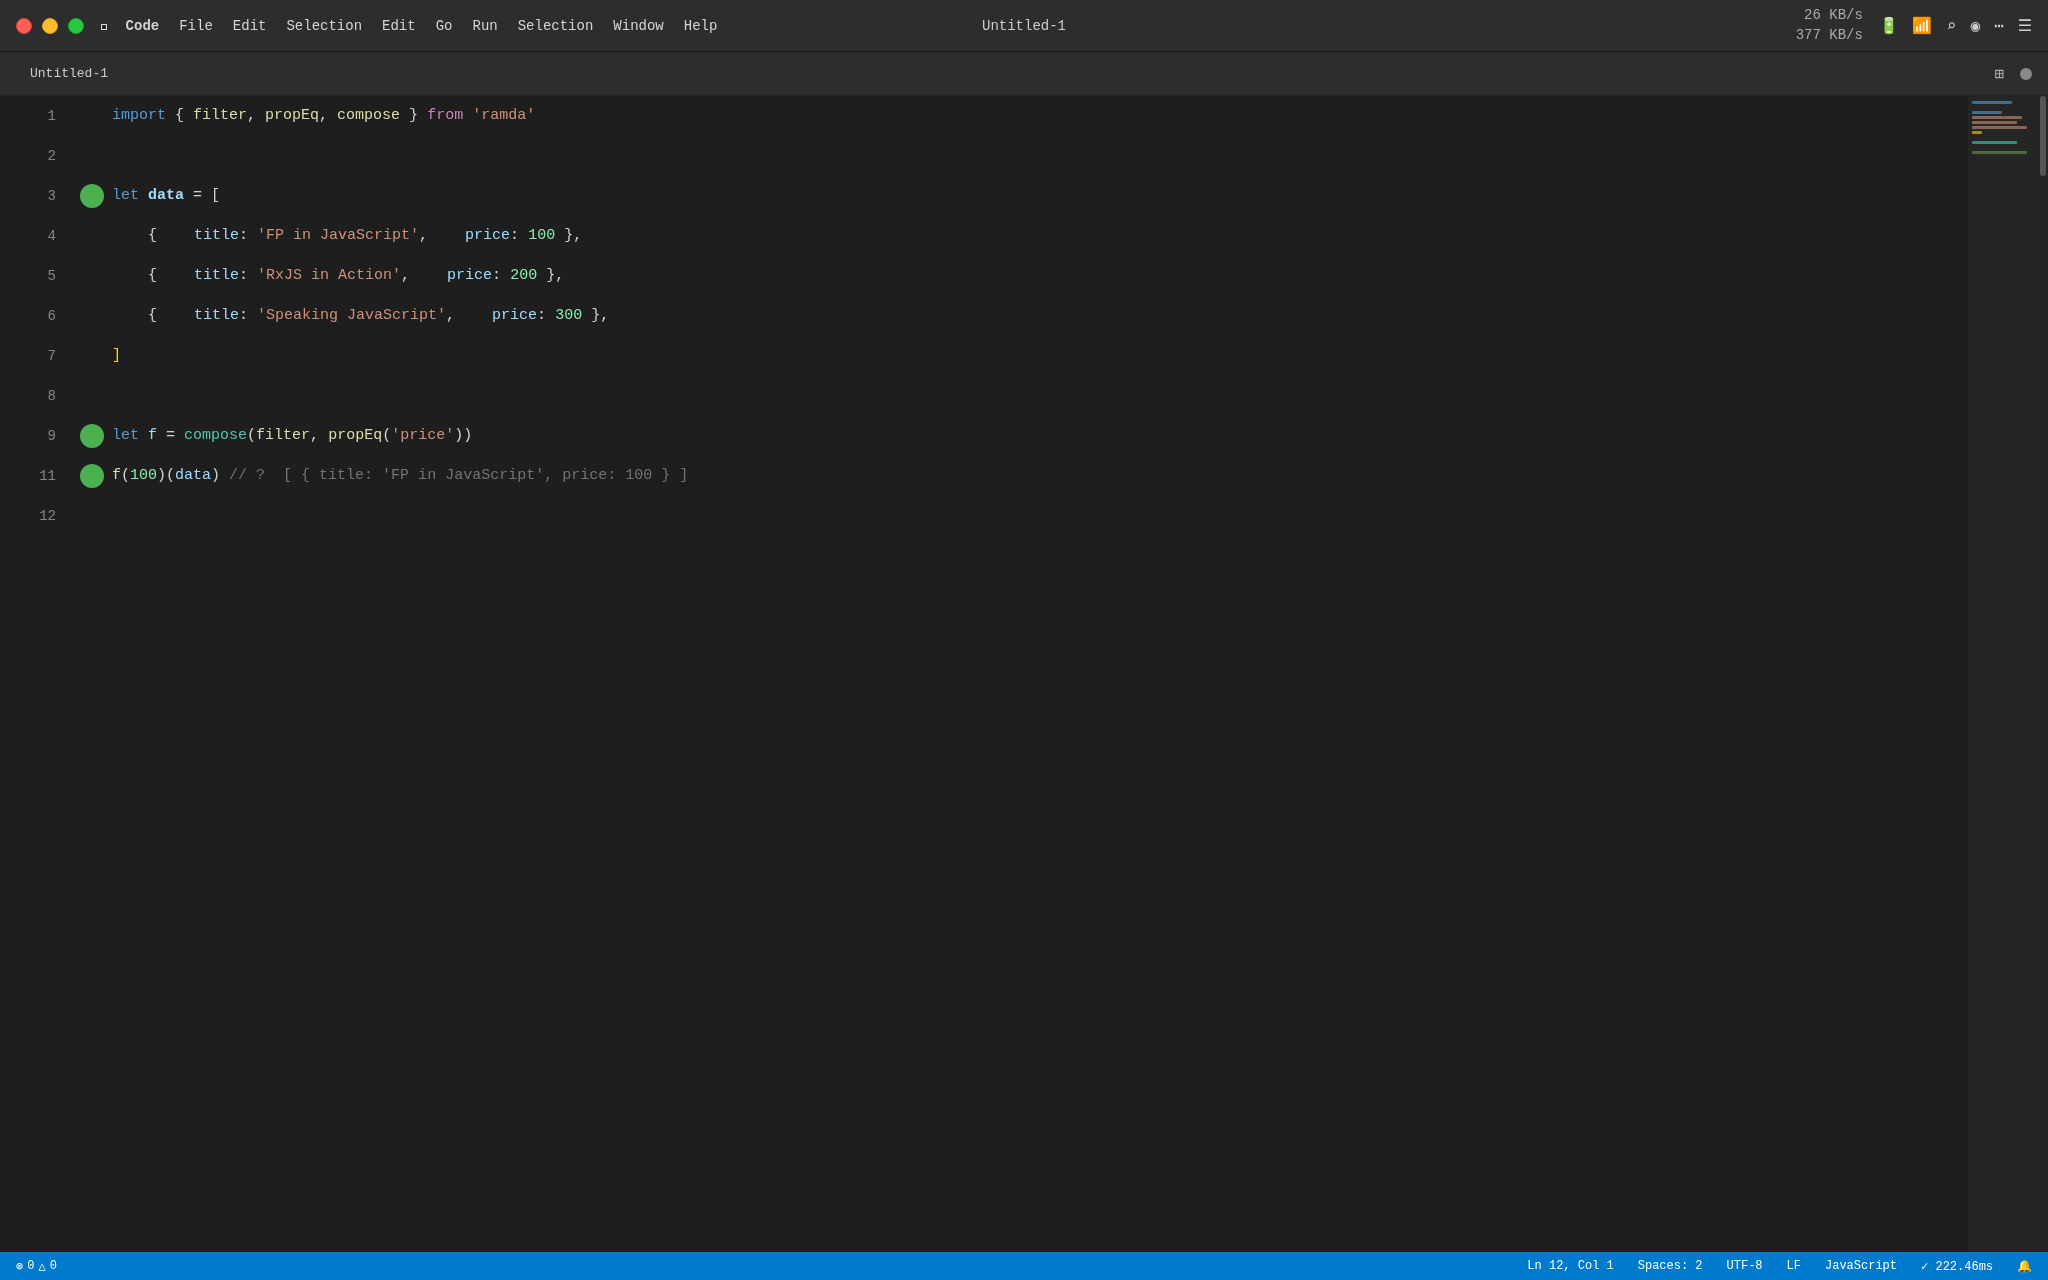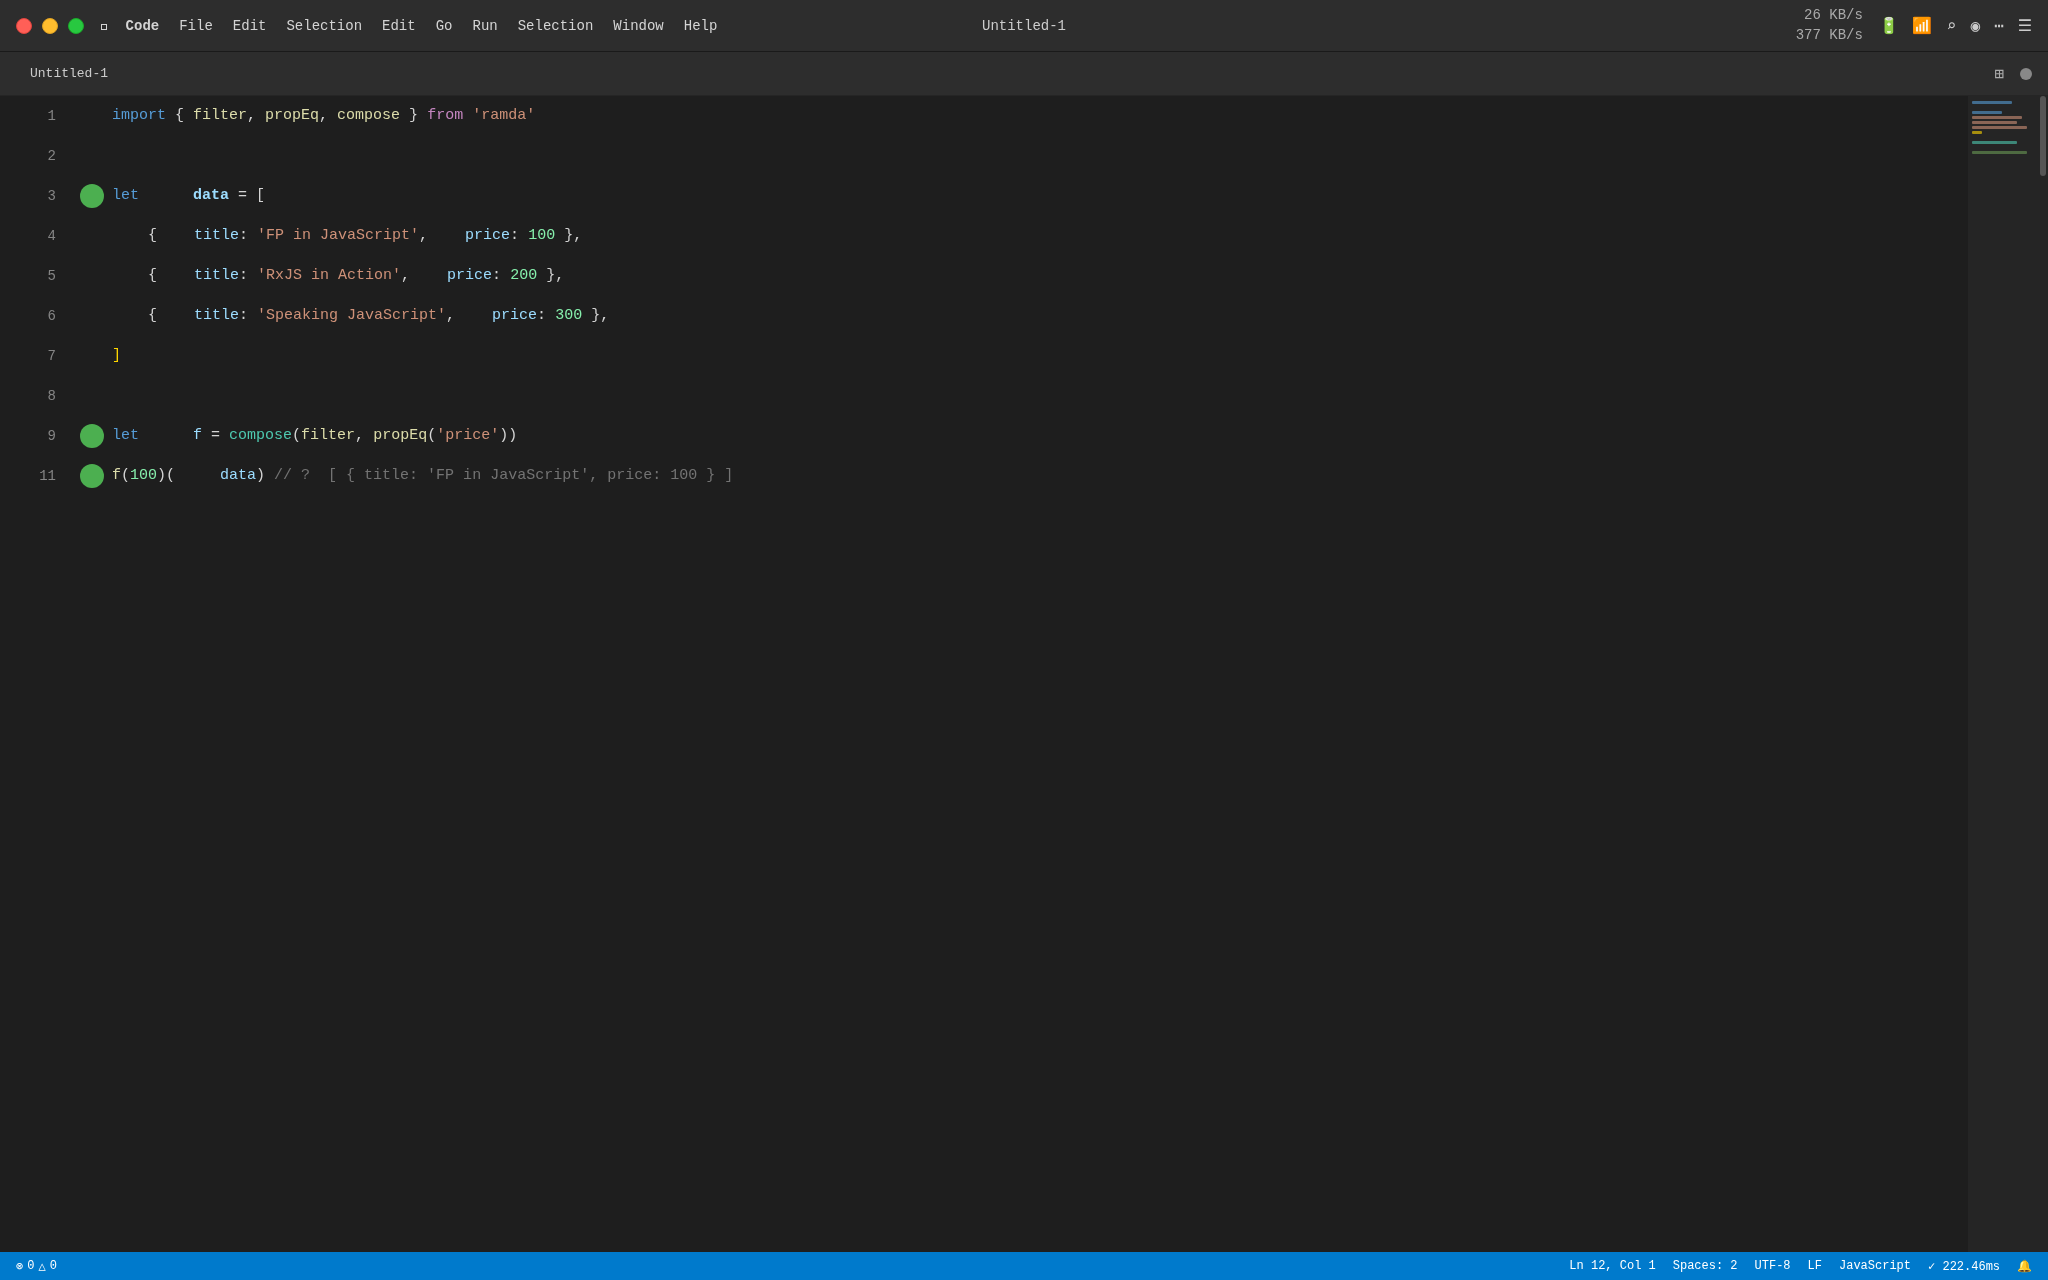--- a/index.html
+++ b/index.html
@@ -184,21 +184,21 @@
       font-size: 15px;
       font-family: 'Menlo', 'Monaco', 'Courier New', monospace;
       white-space: pre;
       display: flex;
       align-items: center;
     }
 
     
     .kw { color: #569cd6; } 
     .fn { color: #dcdcaa; } 
-    .var { color: #9cdcfe; margin-left: 45px; } 
+    .var { color: #9cdcfe; } 
     .str { color: #ce9178; } 
     .num { color: #86efac; } 
     .prop { color: #9cdcfe; margin-left: 28px; } 
     .comment { color: #737373; } 
     .plain { color: #d4d4d4; }
     .from-kw { color: #c586c0; } 
     .compose-fn { color: #4ec9b0; }
     .filter-fn { color: #dcdcaa; }
     .propEq-fn { color: #dcdcaa; }
     .minimap-line {
@@ -221,21 +221,21 @@
     .status-item {
       font-size: 12px;
       color: #ffffff;
       display: flex;
       align-items: center;
       gap: 4px;
     }
     .status-right {
       margin-left: auto;
       display: flex;
-      gap: 17px;
+      gap: 24px;
       align-items: center;
     }
   </style>
 </head>
 <body>
 
 <div class="title-bar">
   <div class="title-bar-left">
     <div class="traffic-lights">
       <div class="traffic-light close"></div>
@@ -356,20 +356,25 @@
 
 
     <div class="code-line">
       <span class="line-number">11</span>
       <span class="breakpoint"></span>
       <span class="line-content">
         <span class="fn">f</span><span class="plain">(</span><span class="num">100</span><span class="plain">)(</span><span class="var">data</span><span class="plain">) </span><span class="comment">// ?  [ { title: 'FP in JavaScript', price: 100 } ]</span>
       </span>
     </div>
 
+    <div class="code-line">
+      <span class="line-number">12</span>
+      <span class="breakpoint hidden"></span>
+      <span class="line-content"></span>
+    </div>
 
   </div>
 
   <div style="display:flex; width:80px; background:#252525; flex-direction:column; position:relative;">
     <div style="height:4px;"></div>
     <div class="minimap-line" style="background:#569cd6; width:40px;"></div>
     <div class="minimap-line" style="background:#transparent; width:0px;"></div>
     <div class="minimap-line" style="background:#569cd6; width:30px;"></div>
     <div class="minimap-line" style="background:#ce9178; width:50px;"></div>
     <div class="minimap-line" style="background:#ce9178; width:45px;"></div>

